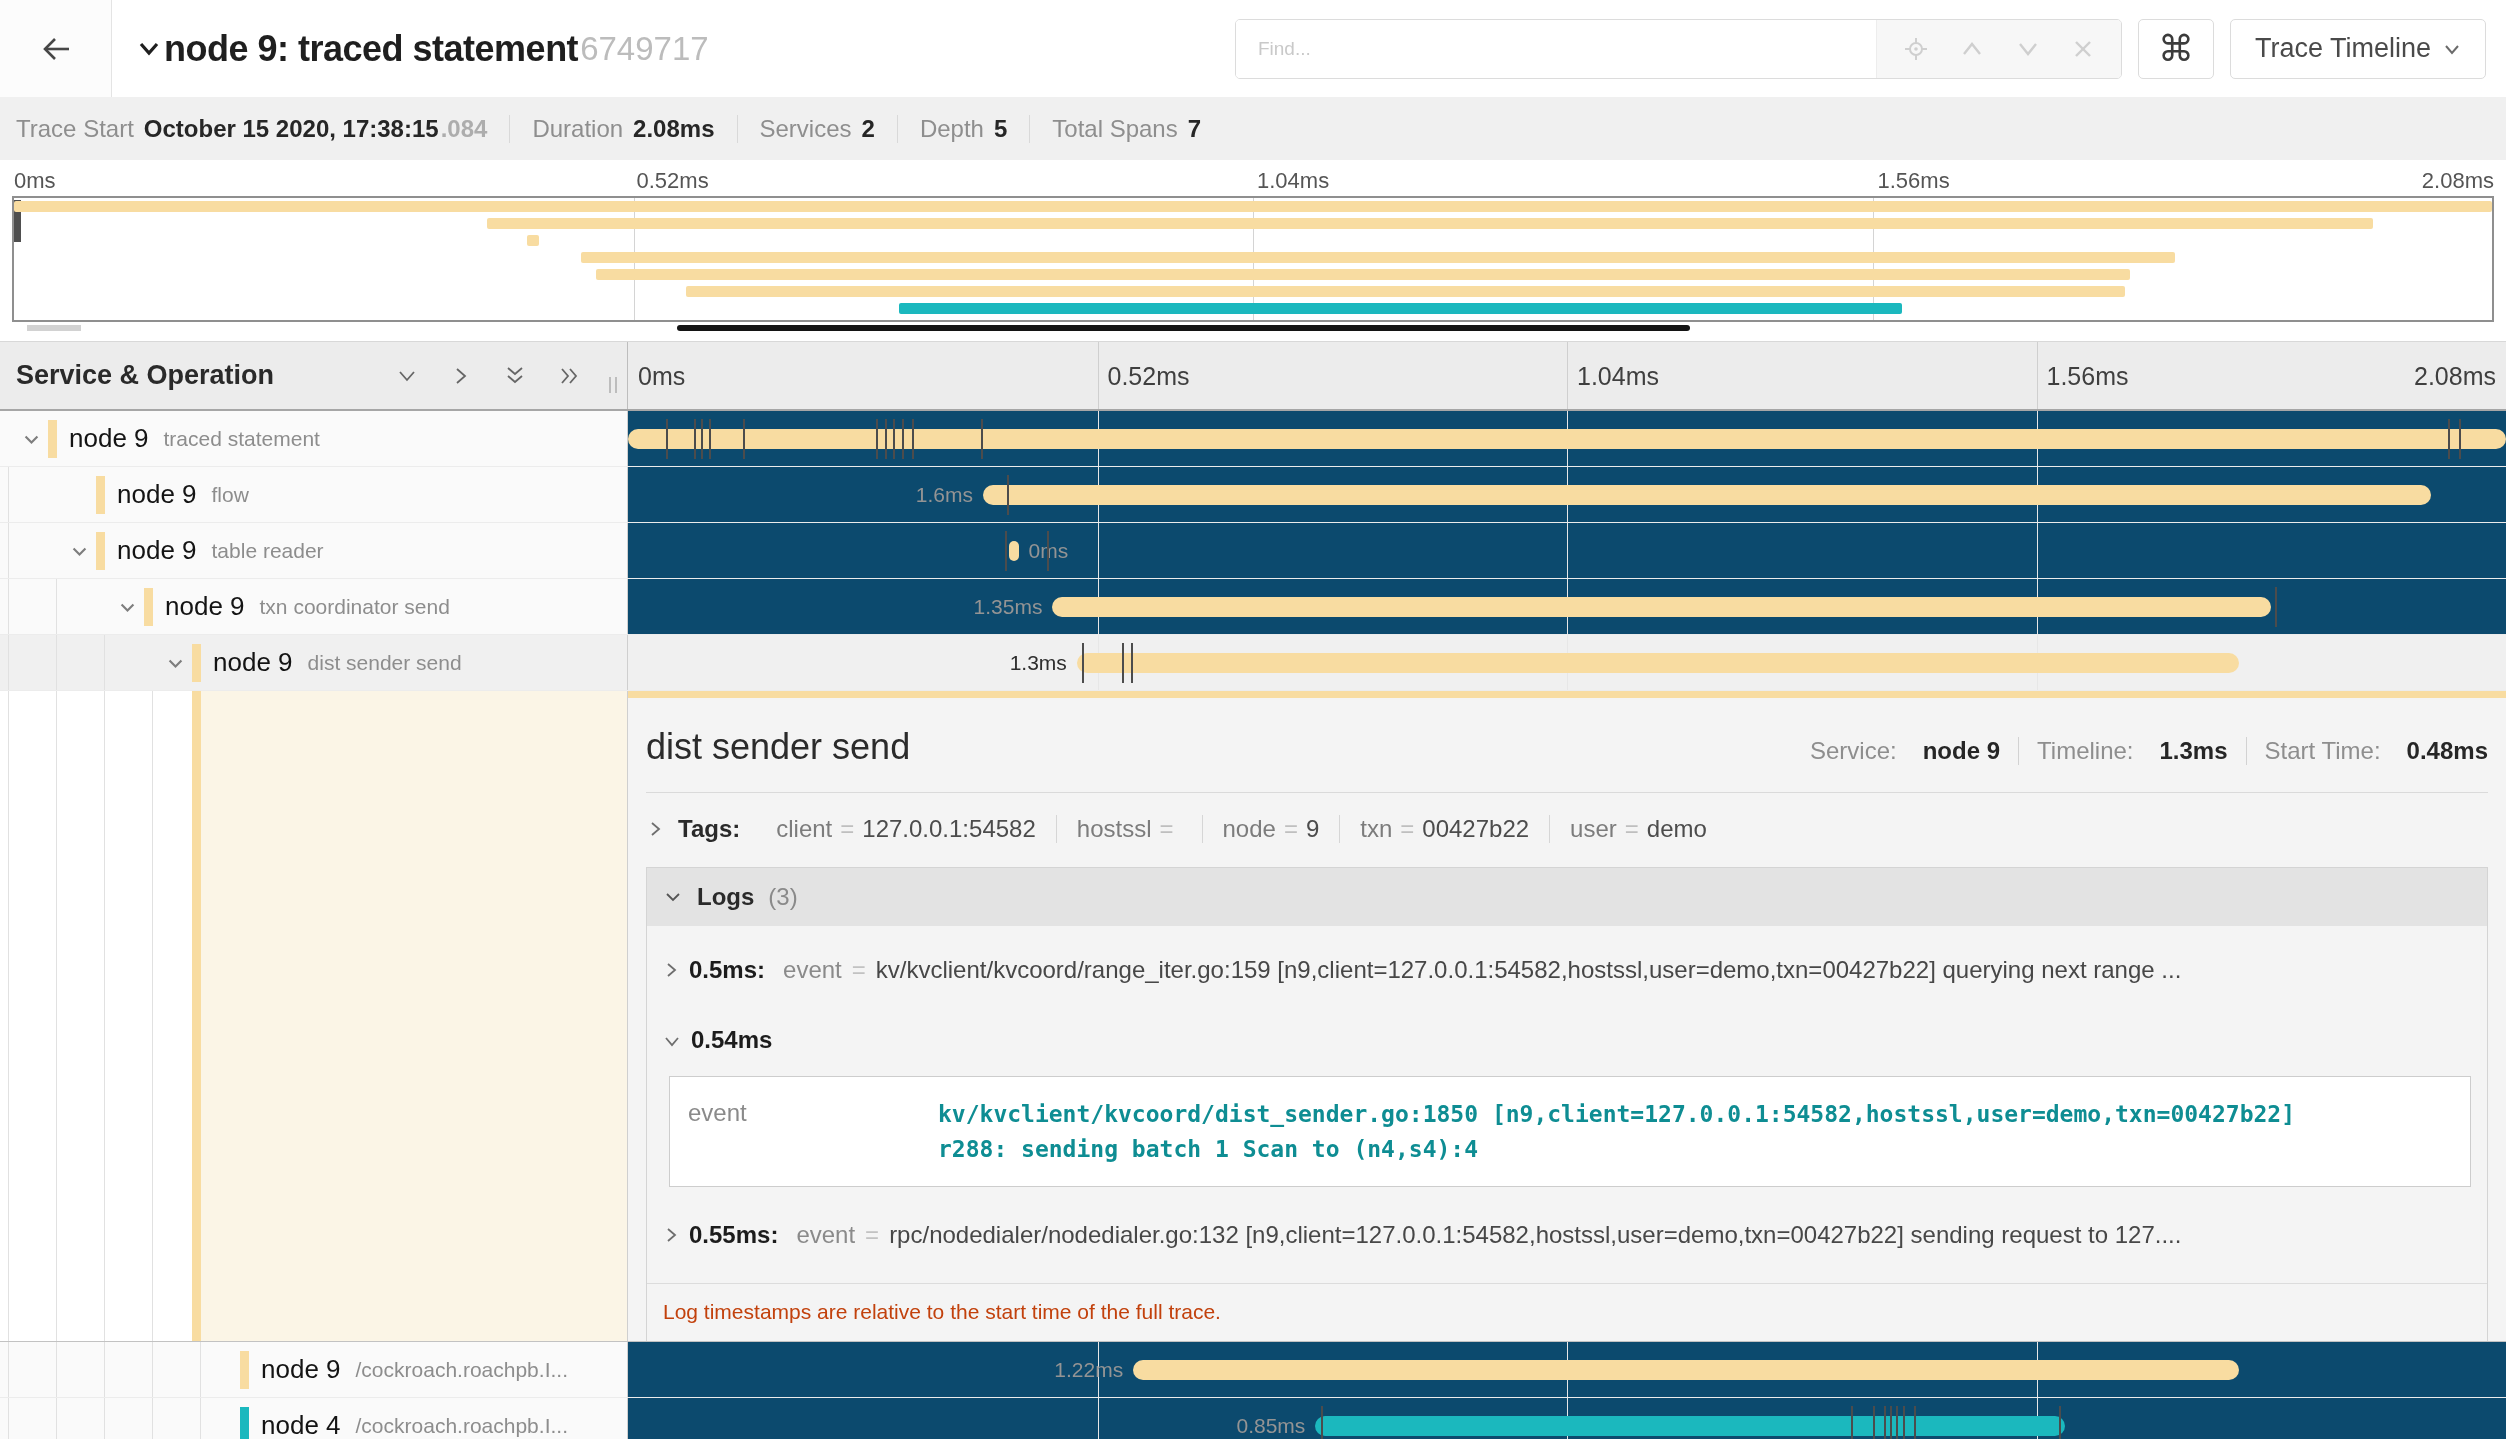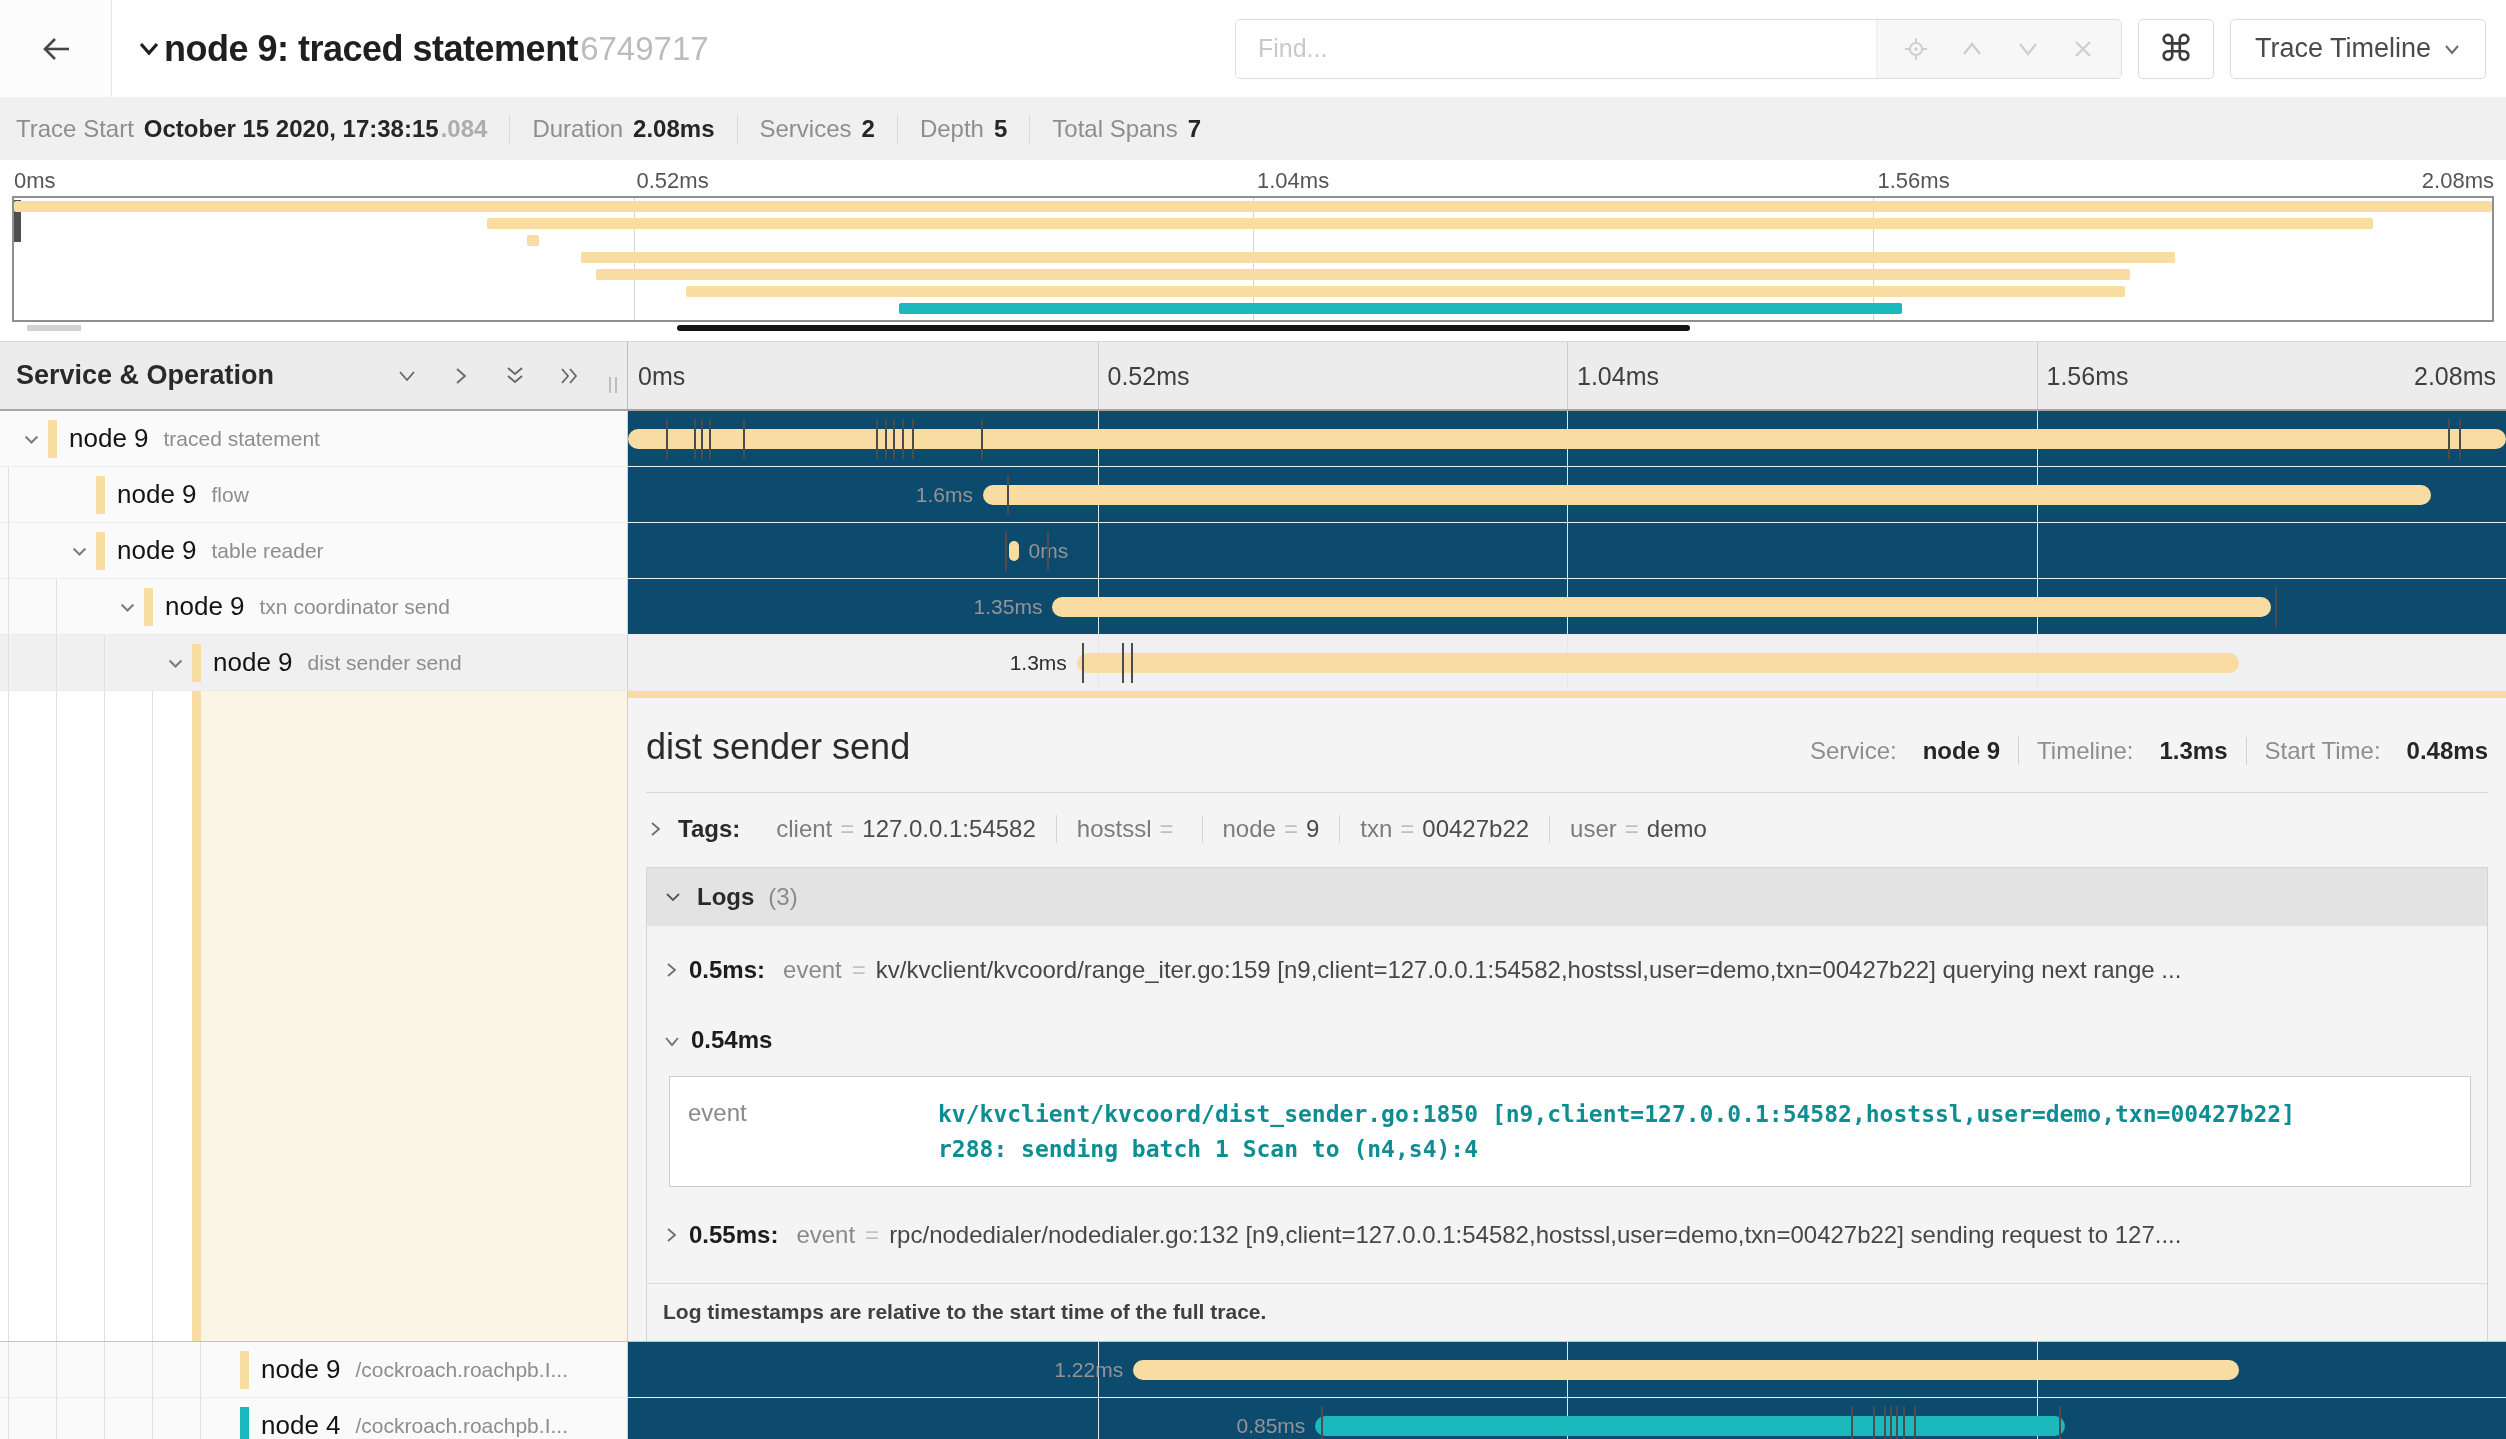--- a/index.html
+++ b/index.html
@@ -9,21 +9,21 @@
 
   
   .topbar { display:flex; align-items:center; height:97px; background:#fff; }
   .back-btn { width:112px; height:100%; display:flex; align-items:center; justify-content:center;
               border-right:1px solid #e4e4e4; background:#fcfcfc; cursor:pointer; }
   .title-wrap { display:flex; align-items:center; margin-left:22px; }
   .page-title { font-size:36px; font-weight:700; color:#1f1f1f; letter-spacing:-0.5px; }
   .trace-id { font-size:33px; font-weight:400; color:#bcbcbc; margin-left:2px; }
   .top-controls { margin-left:auto; display:flex; align-items:center; gap:16px; padding-right:20px; }
   .find-group { display:flex; align-items:stretch; height:60px; border:1px solid #dcdcdc; border-radius:5px; overflow:hidden; background:#fff; }
-  .find-input { width:640px; border:none; outline:none; font-size:25px; padding:0 22px; color:#b91c1c; font-family:"Liberation Sans",sans-serif;}
+  .find-input { width:640px; border:none; outline:none; font-size:19px; padding:0 22px; color:#b91c1c; font-family:"Liberation Sans",sans-serif;}
   .find-input::placeholder { color:#c9c9c9; }
   .find-addon { display:flex; align-items:center; gap:30px; padding:0 26px; background:#f7f7f7; border-left:1px solid #ededed; }
   .btn { height:60px; display:flex; align-items:center; justify-content:center; gap:12px;
          border:1px solid #dcdcdc; border-radius:5px; background:#fff; cursor:pointer; }
   .kbd-btn { width:76px; font-size:36px; color:#3c3c3c; font-family:"DejaVu Sans",sans-serif; }
   .view-btn { padding:0 24px; font-size:27px; color:#4a4a4a; }
 
   
   .summary { height:63px; background:#f0f0f0; display:flex; align-items:center; padding-left:16px; font-size:24px; }
   .sum-item { display:flex; align-items:baseline; gap:10px; padding:0 22px; }
@@ -101,21 +101,21 @@
   .logs-count { color:#8a8a8a; }
   .log-row { display:flex; align-items:baseline; gap:10px; padding:30px 16px 8px 16px; font-size:24px; white-space:nowrap; overflow:hidden; cursor:pointer;}
   .log-row .lchev { position:relative; top:1px; flex:none; }
   .lt { font-weight:700; color:#1c1c1c; margin-right:8px; }
   .lk { color:#8a8a8a; } .leq { color:#c2c2c2; } .lv { color:#474747; text-overflow:ellipsis; overflow:hidden; }
   .log-exp-head { padding:34px 16px 12px 16px; }
   .log-table { display:flex; margin:10px 16px 4px 22px; background:#fff; border:1px solid #cdcdcd; }
   .ltk { width:250px; padding:22px 18px; font-size:24px; color:#8a8a8a; }
   .ltv { width:1400px; padding:20px 18px; font-family:"DejaVu Sans Mono","Liberation Mono",monospace;
          font-size:23px; font-weight:700; color:#0E8D93; line-height:1.5; word-break:break-all; }
-  .logs-footnote { border-top:1px solid #dcdcdc; margin-top:26px; padding:16px 16px 32px 16px; font-size:21px; color:#404040;font-weight:bold; }
+  .logs-footnote { border-top:1px solid #dcdcdc; margin-top:26px; padding:16px 16px 32px 16px; font-size:21px; color:#c2410c; }
   .icon-svg { display:block; }
 </style>
 </head>
 <body>
 
 <div class="app">
 
   <header class="topbar">
     <div class="back-btn">
       <svg class="icon-svg" width="36" height="32" viewBox="0 0 36 32">

